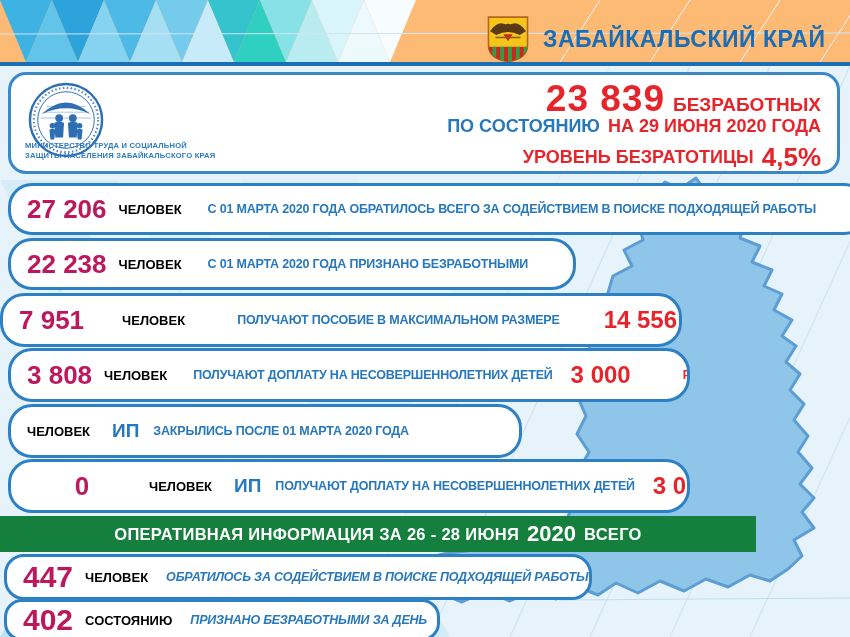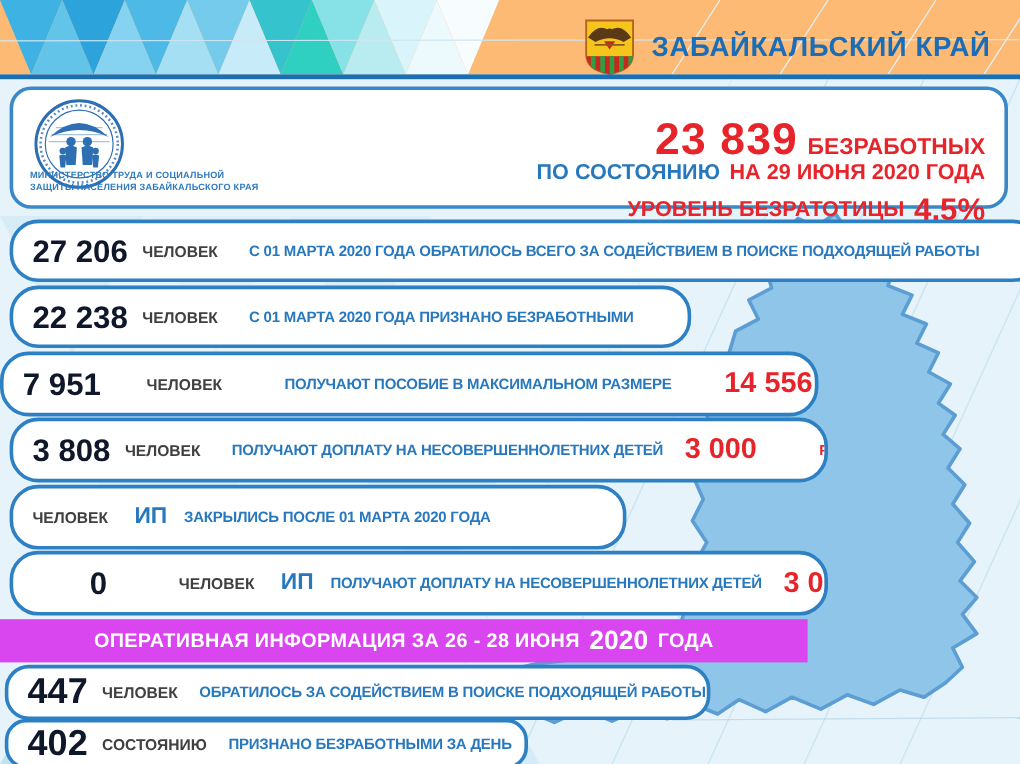--- a/index.html
+++ b/index.html
@@ -20,58 +20,58 @@
   }
   .divider{position:absolute;left:0;top:62px;width:850px;height:4px;background:#1a6fb4;z-index:2;}
 
   
   .hcard{
     position:absolute;left:8px;top:72px;width:826px;height:96px;z-index:2;
     background:#ffffff;border:3px solid #3a88c8;border-radius:18px;
   }
   .seal{position:absolute;left:16px;top:6px;width:78px;height:78px;}
   .ministry-caption{position:absolute;left:14px;top:66px;font-size:7.6px;color:#2e7bbf;line-height:10px;letter-spacing:0.2px;}
-  .headline{position:absolute;right:16px;top:20px;margin-left:36px;}
+  .headline{position:absolute;right:16px;top:3px;margin-left:36px;}
   .hl-line{display:flex;justify-content:flex-end;align-items:baseline;gap:8px;white-space:nowrap;}
   .hl-big{font-size:37px;color:#e8242b;letter-spacing:1px;}
   .hl-mid{font-size:19px;color:#e8242b;}
   .hl-blue{font-size:18px;color:#2878bd;}
   .hl-red{font-size:18px;color:#e8242b;}
   .hl-rate{font-size:26px;color:#e8242b;}
   .hl-l1{height:38px;} .hl-l2{height:26px;} .hl-l3{height:30px;align-items:center;}
 
   
   .pill{
     position:absolute;z-index:2;background:#ffffff;border:3px solid #2e80c4;border-radius:24px;
     display:flex;align-items:center;padding:0 10px 0 16px;gap:12px;white-space:nowrap;overflow:hidden;
   }
-  .num{color:#0f172a;font-size:26px;}
-  .unit{color:#404040;font-size:13px;}
+  .num{color:#be185d;font-size:26px;}
+  .unit{color:#000000;font-size:13px;}
   .prefix{color:#2878bd;font-size:19px;margin-left:10px;}
   .txt{color:#2878bd;font-size:12.5px;letter-spacing:-0.2px;margin-left:14px;}
   .pfx ~ .txt{margin-left:2px;}
   .amt{color:#e8242b;font-size:24px;margin-left:6px;}
   .rub{color:#e8242b;font-size:12px;margin-left:40px;}
   span:empty{display:none;}
   #r1{left:8px;top:183px;width:828px;height:46px;}
   #r2{left:8px;top:238px;width:536px;height:46px;text-align:right;}
   #r3{left:0;top:293px;width:650px;height:48px;gap:38px;}
   #r4{left:8px;top:348px;width:650px;height:48px;}
   #r5{left:8px;top:404px;width:482px;height:48px;}
   #r6{left:8px;top:459px;width:650px;height:48px;}
   #r5 .num{min-width:150px;text-align:center;}
   #r6 .num{min-width:110px;text-align:center;}
   #r7{left:4px;top:554px;width:556px;height:40px;border-radius:20px;}
   #r8{left:4px;top:599px;width:404px;height:36px;border-radius:18px;}
   #r7 .num,#r8 .num{font-size:30px;}
-  #r7 .txt,#r8 .txt{margin-left:6px;}
+  #r7 .txt,#r8 .txt{margin-left:6px;font-style:italic;}
 
   
   .banner{
-    position:absolute;left:0;top:516px;width:673px;height:36px;background:#d946ef;z-index:2;
+    position:absolute;left:0;top:516px;width:756px;height:36px;background:#15803d;z-index:2;
     display:flex;align-items:center;justify-content:center;gap:8px;color:#ffffff;white-space:nowrap;
   }
   .b-txt{font-size:16.5px;letter-spacing:0.3px;}
   .b-year{font-size:22px;}
 
   .site{
     position:absolute;right:22px;top:591px;z-index:2;
     font-size:21px;color:#223a73;letter-spacing:0.5px;
   }
 </style>
@@ -245,21 +245,21 @@
     <span class="unit">ЧЕЛОВЕК</span>
     <span class="prefix pfx">ИП</span>
     <span class="txt">ПОЛУЧАЮТ ДОПЛАТУ НА НЕСОВЕРШЕННОЛЕТНИХ ДЕТЕЙ</span>
     <span class="amt">3 000</span>
 
   </div>
 
   <div class="banner">
     <span class="b-txt">ОПЕРАТИВНАЯ ИНФОРМАЦИЯ ЗА 26 - 28 ИЮНЯ</span>
     <span class="b-year">2020</span>
-    <span class="b-txt">ГОДА</span>
+    <span class="b-txt">ВСЕГО</span>
   </div>
 
   <div id="r7" class="pill">
     <span class="num">447</span>
     <span class="unit">ЧЕЛОВЕК</span>
     <span class="txt">ОБРАТИЛОСЬ ЗА СОДЕЙСТВИЕМ В ПОИСКЕ ПОДХОДЯЩЕЙ РАБОТЫ</span>
   </div>
   <div id="r8" class="pill">
     <span class="num">402</span>
     <span class="unit">СОСТОЯНИЮ</span>

